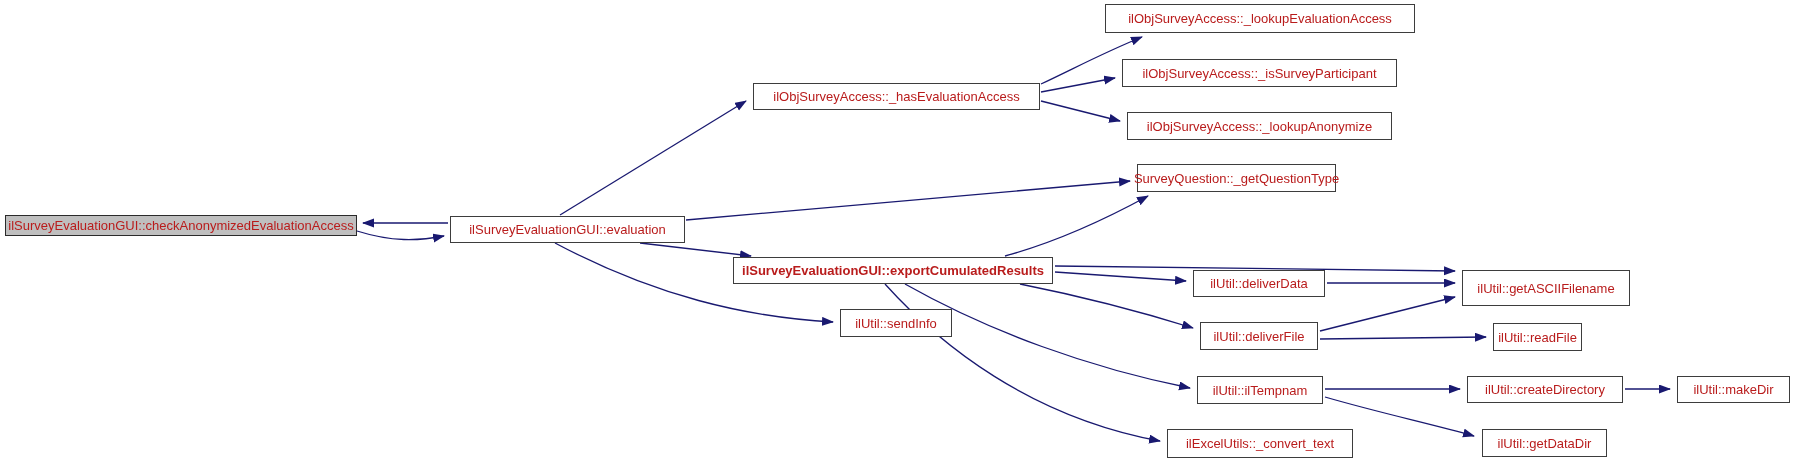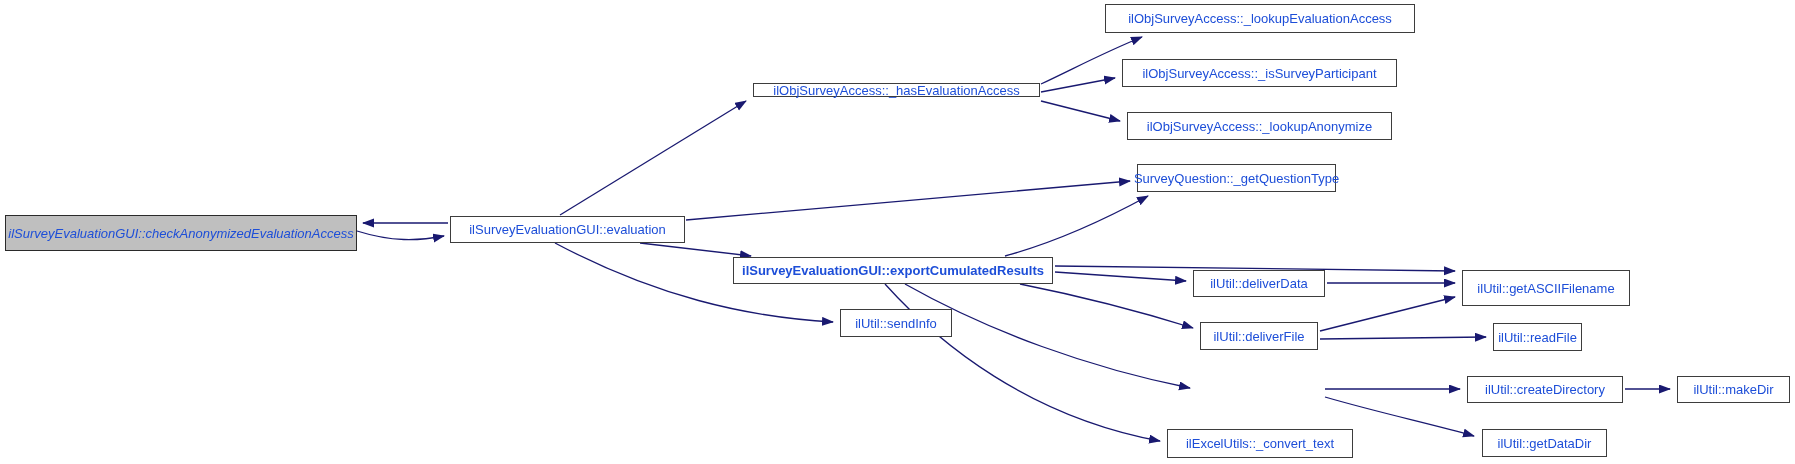--- a/index.html
+++ b/index.html
@@ -10,21 +10,21 @@
     font-family:"Liberation Sans", sans-serif;
     overflow:hidden;
   }
   #edges{position:absolute;left:0;top:0;width:1795px;height:464px;}
   .node{
     position:absolute;
     box-sizing:border-box;
     display:flex;align-items:center;justify-content:center;
     border:1px solid #3d3d3d;
     background:#ffffff;
-    color:#1d4ed8;
+    color:#b91c1c;
     font-size:13px;
     white-space:nowrap;
     line-height:1;
     cursor:pointer;
   }
   .node.root{
     background:#bfbfbf;
     border:1px solid #2a2a2a;
     cursor:default;
   }
@@ -57,42 +57,43 @@
     <path class="edge" d="M 905 284 C 990 332, 1090 368, 1190 388" marker-end="url(#arrow)"></path>
     <path class="edge" d="M 885 284 C 940 345, 1030 417, 1160 441" marker-end="url(#arrow)"></path>
     <path class="edge" d="M 1327 283 L 1455 283" marker-end="url(#arrow)"></path>
     <path class="edge" d="M 1320 331 L 1455 297" marker-end="url(#arrow)"></path>
     <path class="edge" d="M 1320 339 L 1486 337" marker-end="url(#arrow)"></path>
     <path class="edge" d="M 1325 389 L 1460 389" marker-end="url(#arrow)"></path>
     <path class="edge" d="M 1325 397 C 1380 413, 1432 424, 1474 436" marker-end="url(#arrow)"></path>
     <path class="edge" d="M 1625 389 L 1670 389" marker-end="url(#arrow)"></path>
   </svg>
 
-  <div class="node root" style="left:5px;top:215px;width:352px;height:36px;font-style:italic;">ilSurveyEvaluationGUI::checkAnonymizedEvaluationAccess</div>
+  <div class="node root" style="left:5px;top:215px;width:352px;height:21px;">ilSurveyEvaluationGUI::checkAnonymizedEvaluationAccess</div>
 
   <div class="node" style="left:450px;top:216px;width:235px;height:27px;">ilSurveyEvaluationGUI::evaluation</div>
 
-  <div class="node" style="left:753px;top:83px;width:287px;height:14px;">ilObjSurveyAccess::_hasEvaluationAccess</div>
+  <div class="node" style="left:753px;top:83px;width:287px;height:27px;">ilObjSurveyAccess::_hasEvaluationAccess</div>
 
   <div class="node" style="left:1105px;top:4px;width:310px;height:29px;">ilObjSurveyAccess::_lookupEvaluationAccess</div>
 
   <div class="node" style="left:1122px;top:59px;width:275px;height:28px;">ilObjSurveyAccess::_isSurveyParticipant</div>
 
   <div class="node" style="left:1127px;top:112px;width:265px;height:28px;">ilObjSurveyAccess::_lookupAnonymize</div>
 
   <div class="node" style="left:1137px;top:164px;width:199px;height:28px;">SurveyQuestion::_getQuestionType</div>
 
   <div class="node" style="left:733px;top:257px;width:320px;height:27px;font-weight:bold;">ilSurveyEvaluationGUI::exportCumulatedResults</div>
 
   <div class="node" style="left:840px;top:309px;width:112px;height:28px;">ilUtil::sendInfo</div>
 
   <div class="node" style="left:1193px;top:270px;width:132px;height:27px;text-align:right;">ilUtil::deliverData</div>
 
   <div class="node" style="left:1200px;top:322px;width:118px;height:28px;">ilUtil::deliverFile</div>
 
+  <div class="node" style="left:1197px;top:376px;width:126px;height:28px;">ilUtil::ilTempnam</div>
 
   <div class="node" style="left:1167px;top:429px;width:186px;height:29px;">ilExcelUtils::_convert_text</div>
 
   <div class="node" style="left:1462px;top:270px;width:168px;height:36px;">ilUtil::getASCIIFilename</div>
 
   <div class="node" style="left:1493px;top:323px;width:89px;height:28px;">ilUtil::readFile</div>
 
   <div class="node" style="left:1467px;top:376px;width:156px;height:27px;">ilUtil::createDirectory</div>
 
   <div class="node" style="left:1677px;top:376px;width:113px;height:27px;">ilUtil::makeDir</div>

